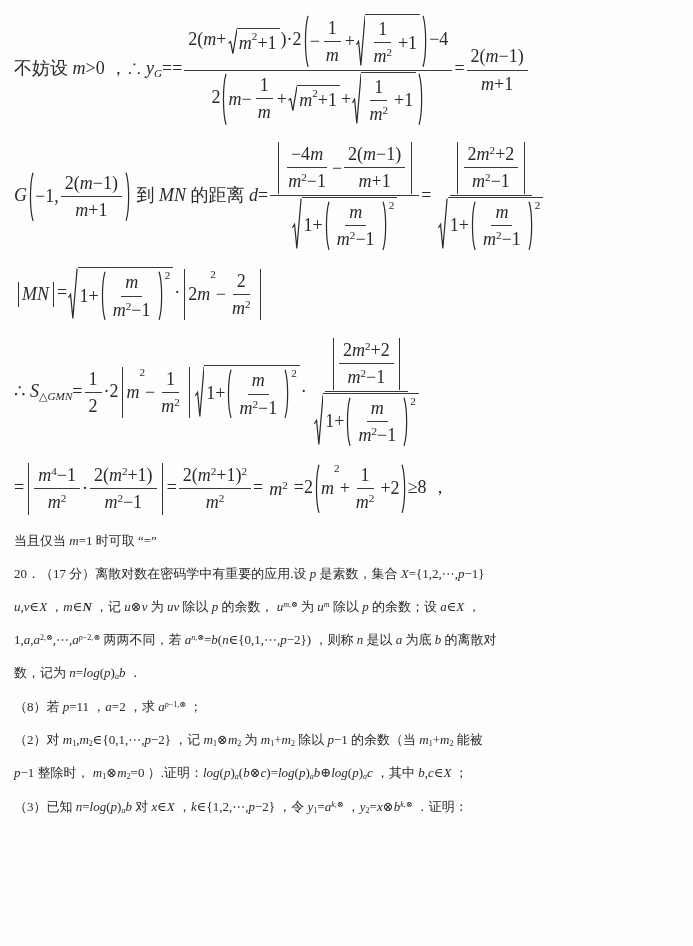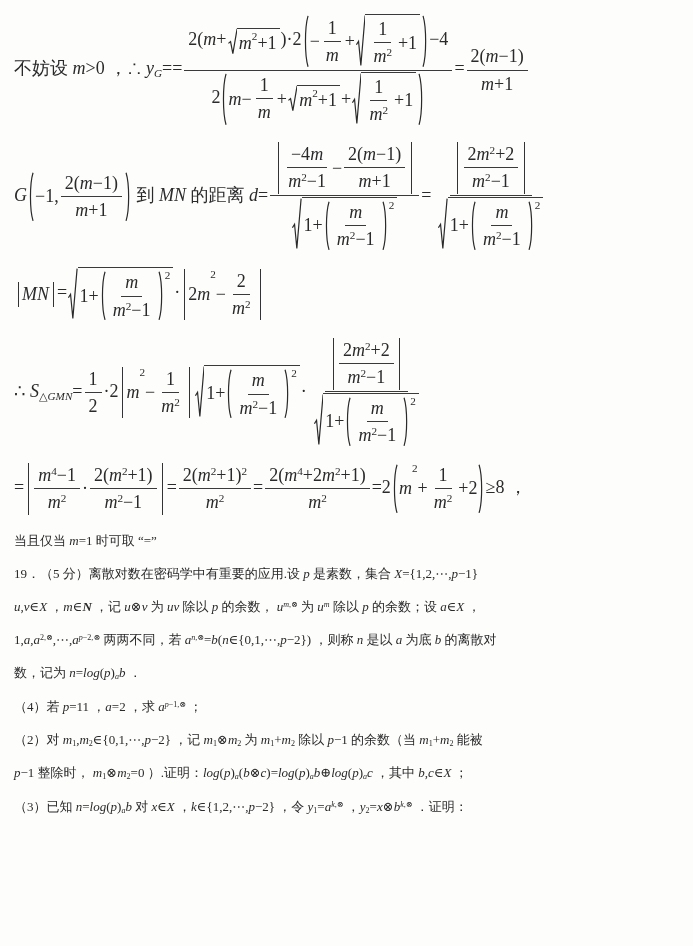--- a/index.html
+++ b/index.html
@@ -267,37 +267,36 @@
               <span class="mden"><i class="mvar">m</i><sup class="msup"><span>2</span></sup></span>
             </span>·<span class="mfrac">
               <span class="mnum">2(<i class="mvar">m</i><sup class="msup"><span>2</span></sup>+1)</span>
               <span class="mden"><i class="mvar">m</i><sup class="msup"><span>2</span></sup>−1</span>
             </span></span>
           <span class="mbar"></span>
         </span>=<span class="mfrac">
           <span class="mnum">2(<i class="mvar">m</i><sup class="msup"><span>2</span></sup>+1)<sup class="msup"><span>2</span></sup></span>
           <span class="mden"><i class="mvar">m</i><sup class="msup"><span>2</span></sup></span>
         </span>=<span class="mfrac">
-          <span class="mnum">2(<i class="mvar">m</i><sup class="msup"><span>4</span></sup>+2<i class="mvar">m</i><sup class="msup"><span>2</span></sup>+1)</span>
           <span class="mden"><i class="mvar">m</i><sup class="msup"><span>2</span></sup></span>
         </span>=2<span class="mwrap">
           <svg class="par" viewBox="0 0 8 24" preserveAspectRatio="none">
             <path d="M6.6 0.8 C2.1 6 2.1 18 6.6 23.2" fill="none" stroke="currentColor" stroke-width="1.2" vector-effect="non-scaling-stroke"></path>
           </svg>
           <span class="mrow"><i class="mvar">m</i><sup class="msup"><span>2</span></sup>+<span class="mfrac">
               <span class="mnum">1</span>
               <span class="mden"><i class="mvar">m</i><sup class="msup"><span>2</span></sup></span>
             </span>+2</span>
           <svg class="par" viewBox="0 0 8 24" preserveAspectRatio="none">
             <path d="M1.4 0.8 C5.9 6 5.9 18 1.4 23.2" fill="none" stroke="currentColor" stroke-width="1.2" vector-effect="non-scaling-stroke"></path>
           </svg>
         </span>≥8<span class="mtext"> ，</span></div>
       <div class="line textline"><span class="mtext">当且仅当 </span><i class="mvar">m</i>=1<span class="mtext"> 时可取 “=”</span></div>
-      <div class="line textline"><span class="mtext">19．（5 分）离散对数在密码学中有重要的应用.设 </span><i class="mvar">p</i><span class="mtext"> 是素数，集合 </span><i class="mvar">X</i>={1,2,⋯,<i class="mvar">p</i>−1}</div>
+      <div class="line textline"><span class="mtext">20．（17 分）离散对数在密码学中有重要的应用.设 </span><i class="mvar">p</i><span class="mtext"> 是素数，集合 </span><i class="mvar">X</i>={1,2,⋯,<i class="mvar">p</i>−1}</div>
       <div class="line textline"><i class="mvar">u</i>,<i class="mvar">v</i>∈<i class="mvar">X</i><span class="mtext"> ，</span><i class="mvar">m</i>∈<span class="mbold"><i class="mvar">N</i></span><span class="mtext"> ，记 </span><i class="mvar">u</i>⊗<i class="mvar">v</i><span class="mtext"> 为 </span><i class="mvar">uv</i><span class="mtext"> 除以 </span><i class="mvar">p</i><span class="mtext"> 的余数， </span><i class="mvar">u</i><sup class="msup"><span><i class="mvar">m</i>,⊗</span></sup><span class="mtext"> 为 </span><i class="mvar">u</i><sup class="msup"><span><i class="mvar">m</i></span></sup><span class="mtext"> 除以 </span><i class="mvar">p</i><span class="mtext"> 的余数；设 </span><i class="mvar">a</i>∈<i class="mvar">X</i><span class="mtext"> ，</span></div>
       <div class="line textline">1,<i class="mvar">a</i>,<i class="mvar">a</i><sup class="msup"><span>2,⊗</span></sup>,⋯,<i class="mvar">a</i><sup class="msup"><span><i class="mvar">p</i>−2,⊗</span></sup><span class="mtext"> 两两不同，若 </span><i class="mvar">a</i><sup class="msup"><span><i class="mvar">n</i>,⊗</span></sup>=<i class="mvar">b</i>(<i class="mvar">n</i>∈{0,1,⋯,<i class="mvar">p</i>−2})<span class="mtext"> ，则称 </span><i class="mvar">n</i><span class="mtext"> 是以 </span><i class="mvar">a</i><span class="mtext"> 为底 </span><i class="mvar">b</i><span class="mtext"> 的离散对</span></div>
       <div class="line textline"><span class="mtext">数，记为 </span><i class="mvar">n</i>=<span class="mtext"><i class="mvar">log</i></span>(<i class="mvar">p</i>)<sub class="msub"><span><i class="mvar">a</i></span></sub><i class="mvar">b</i><span class="mtext"> ．</span></div>
-      <div class="line textline"><span class="mtext">（4）若 </span><i class="mvar">p</i>=11<span class="mtext"> ，</span><i class="mvar">a</i>=2<span class="mtext"> ，求 </span><i class="mvar">a</i><sup class="msup"><span><i class="mvar">p</i>−1,⊗</span></sup><span class="mtext"> ；</span></div>
+      <div class="line textline"><span class="mtext">（8）若 </span><i class="mvar">p</i>=11<span class="mtext"> ，</span><i class="mvar">a</i>=2<span class="mtext"> ，求 </span><i class="mvar">a</i><sup class="msup"><span><i class="mvar">p</i>−1,⊗</span></sup><span class="mtext"> ；</span></div>
       <div class="line textline"><span class="mtext">（2）对 </span><i class="mvar">m</i><sub class="msub"><span>1</span></sub>,<i class="mvar">m</i><sub class="msub"><span>2</span></sub>∈{0,1,⋯,<i class="mvar">p</i>−2}<span class="mtext"> ，记 </span><i class="mvar">m</i><sub class="msub"><span>1</span></sub>⊗<i class="mvar">m</i><sub class="msub"><span>2</span></sub><span class="mtext"> 为 </span><i class="mvar">m</i><sub class="msub"><span>1</span></sub>+<i class="mvar">m</i><sub class="msub"><span>2</span></sub><span class="mtext"> 除以 </span><i class="mvar">p</i>−1<span class="mtext"> 的余数（当 </span><i class="mvar">m</i><sub class="msub"><span>1</span></sub>+<i class="mvar">m</i><sub class="msub"><span>2</span></sub><span class="mtext"> 能被</span></div>
       <div class="line textline"><i class="mvar">p</i>−1<span class="mtext"> 整除时， </span><i class="mvar">m</i><sub class="msub"><span>1</span></sub>⊗<i class="mvar">m</i><sub class="msub"><span>2</span></sub>=0<span class="mtext"> ）.证明：</span><span class="mtext"><i class="mvar">log</i></span>(<i class="mvar">p</i>)<sub class="msub"><span><i class="mvar">a</i></span></sub>(<i class="mvar">b</i>⊗<i class="mvar">c</i>)=<span class="mtext"><i class="mvar">log</i></span>(<i class="mvar">p</i>)<sub class="msub"><span><i class="mvar">a</i></span></sub><i class="mvar">b</i>⊕<span class="mtext"><i class="mvar">log</i></span>(<i class="mvar">p</i>)<sub class="msub"><span><i class="mvar">a</i></span></sub><i class="mvar">c</i><span class="mtext"> ，其中 </span><i class="mvar">b</i>,<i class="mvar">c</i>∈<i class="mvar">X</i><span class="mtext"> ；</span></div>
       <div class="line textline"><span class="mtext">（3）已知 </span><i class="mvar">n</i>=<span class="mtext"><i class="mvar">log</i></span>(<i class="mvar">p</i>)<sub class="msub"><span><i class="mvar">a</i></span></sub><i class="mvar">b</i><span class="mtext"> 对 </span><i class="mvar">x</i>∈<i class="mvar">X</i><span class="mtext"> ，</span><i class="mvar">k</i>∈{1,2,⋯,<i class="mvar">p</i>−2}<span class="mtext"> ，令 </span><i class="mvar">y</i><sub class="msub"><span>1</span></sub>=<i class="mvar">a</i><sup class="msup"><span><i class="mvar">k</i>,⊗</span></sup><span class="mtext"> ，</span><i class="mvar">y</i><sub class="msub"><span>2</span></sub>=<i class="mvar">x</i>⊗<i class="mvar">b</i><sup class="msup"><span><i class="mvar">k</i>,⊗</span></sup><span class="mtext"> ．证明：</span></div>
     </div>
 </div>
 
 </body></html>

